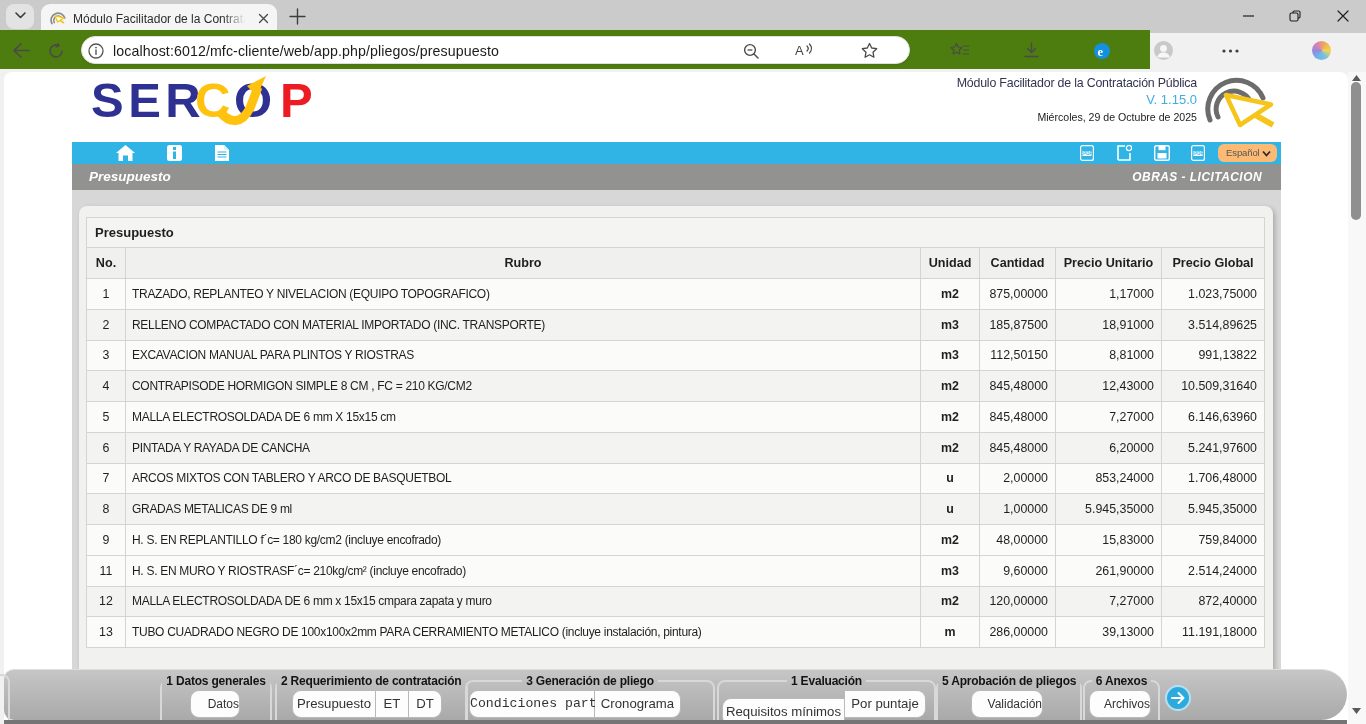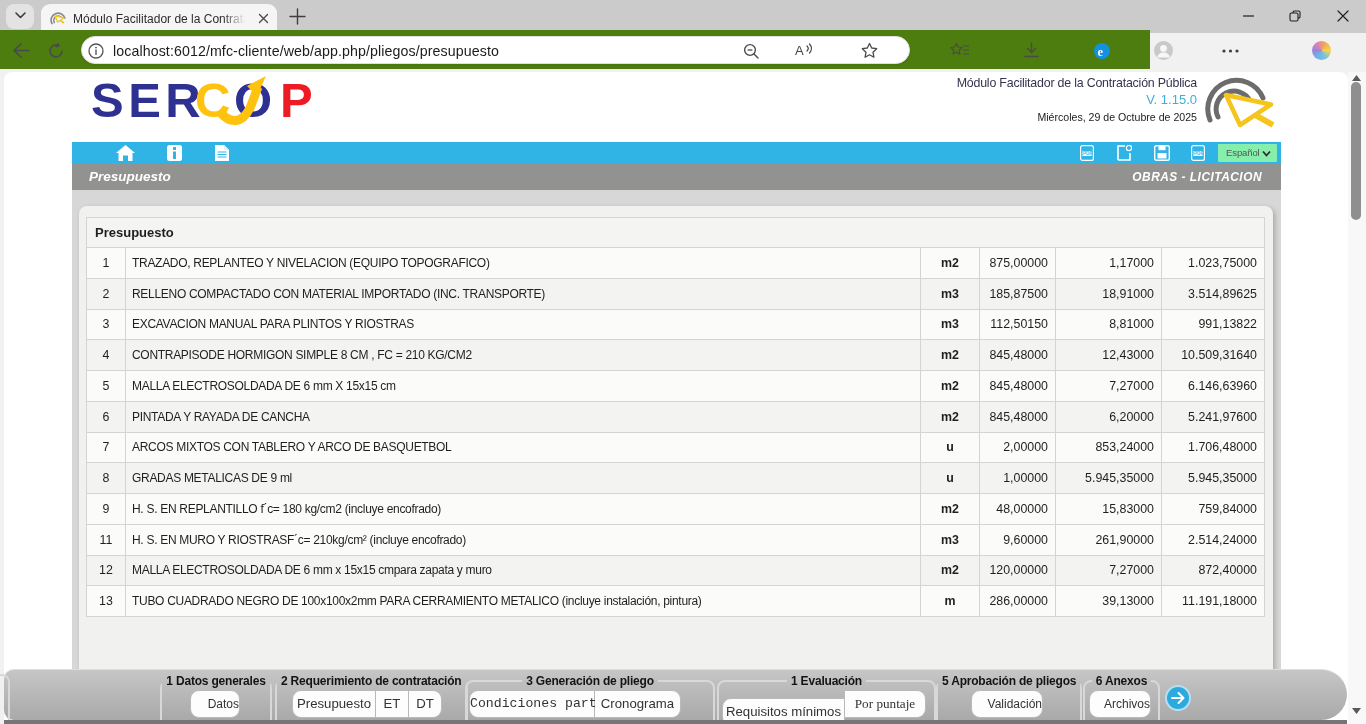--- a/index.html
+++ b/index.html
@@ -25,21 +25,21 @@
 #hdrtext { position:absolute; right:0px; top:4px; width:500px; text-align:right; }
 #hdr1 { font-size:12.4px; letter-spacing:-0.2px; color:#343450; }
 #hdr2 { font-size:13px; color:#3eaede; margin-top:2px; }
 #hdr3 { font-size:10.6px; color:#1c1c1c; margin-top:4px; }
 
 
 #bluebar { position:absolute; left:72px; top:142px; width:1209px; height:22px; background:#30b4e6; }
 #graybar { position:absolute; left:72px; top:164px; width:1209px; height:26px; background:#929290; color:#fff; font-style:italic; font-weight:bold; }
 #gb-l { position:absolute; left:17px; top:5px; font-size:13.5px; }
 #gb-r { position:absolute; right:19px; top:6px; font-size:11.9px; letter-spacing:0.5px; }
-#espanol { position:absolute; left:1146px; top:1.5px; width:59px; height:18px; background:#86efac; border-radius:1px; }
+#espanol { position:absolute; left:1146px; top:1.5px; width:59px; height:18px; background:#fdba74; border-radius:6px; }
 #espanol span { position:absolute; left:8px; top:3.5px; font-size:9.5px; color:#555; letter-spacing:-0.1px; }
 
 
 #contentbg { position:absolute; left:72px; top:190px; width:1209px; height:530px; background:#d7d7d7; }
 #panel { position:absolute; left:7px; top:16px; width:1194px; height:520px; background:#f1f1f0; border-radius:8px 8px 0 0; box-shadow:2px 2px 5px rgba(0,0,0,0.22); }
 
 
 #tbl { position:absolute; left:7px; top:11px; width:1178px; border-collapse:collapse; table-layout:fixed; font-size:12.4px; color:#1f1f1f; }
 #tbl td, #tbl th { border:1px solid #d4d4d2; overflow:hidden; white-space:nowrap; padding:0; }
 #tbl .title td { height:30px; font-weight:bold; font-size:13px; padding-left:8px; background:#f4f4f3; }
@@ -235,20 +235,28 @@
           <col style="width:795px">
           <col style="width:59px">
           <col style="width:76px">
           <col style="width:106px">
           <col style="width:103px">
         </colgroup>
       <tbody>
           <tr class="title">
             <td colspan="6">Presupuesto</td>
           </tr>
+      <tr class="head">
+            <th>No.</th>
+            <th>Rubro</th>
+            <th>Unidad</th>
+            <th>Cantidad</th>
+            <th>Precio Unitario</th>
+            <th>Precio Global</th>
+          </tr>
       <tr class="odd">
             <td class="c-no">1</td>
             <td class="c-ru">TRAZADO, REPLANTEO Y NIVELACION (EQUIPO TOPOGRAFICO)</td>
             <td class="c-un">m2</td>
             <td class="c-num">875,00000</td>
             <td class="c-num">1,17000</td>
             <td class="c-num">1.023,75000</td>
           </tr>
       <tr class="even">
             <td class="c-no">2</td>
@@ -370,21 +378,21 @@
       <span style="width:84px;">Presupuesto</span>
       <span style="width:33px;">ET</span>
       <span style="width:33px;">DT</span>
     </div>
   <div class="bg" style="left:465px;">
       <span style="width:126px;font-family:Liberation Mono, monospace;">Condiciones particulares</span>
       <span style="width:86px;">Cronograma</span>
     </div>
   <div class="bg" style="left:718px;">
       <span style="width:123px;margin-top:8px;">Requisitos mínimos</span>
-      <span style="width:81px;font-family:Liberation Serif, serif;">Por puntaje</span>
+      <span style="width:81px;">Por puntaje</span>
     </div>
   <div class="btn" style="left:967px;width:72px;">Validación</div>
   <div class="btn" style="left:1085px;width:62px;">Archivos</div>
   <div id="nextbtn"><svg width="22" height="22">
         <path d="M5 11 H16 M11.5 6 L16.5 11 L11.5 16" stroke="#fff" stroke-width="2" fill="none" stroke-linecap="round" stroke-linejoin="round"></path>
       </svg></div>
 </div>
 <div id="botstrip"></div>
 
 <div id="scrollbar">

